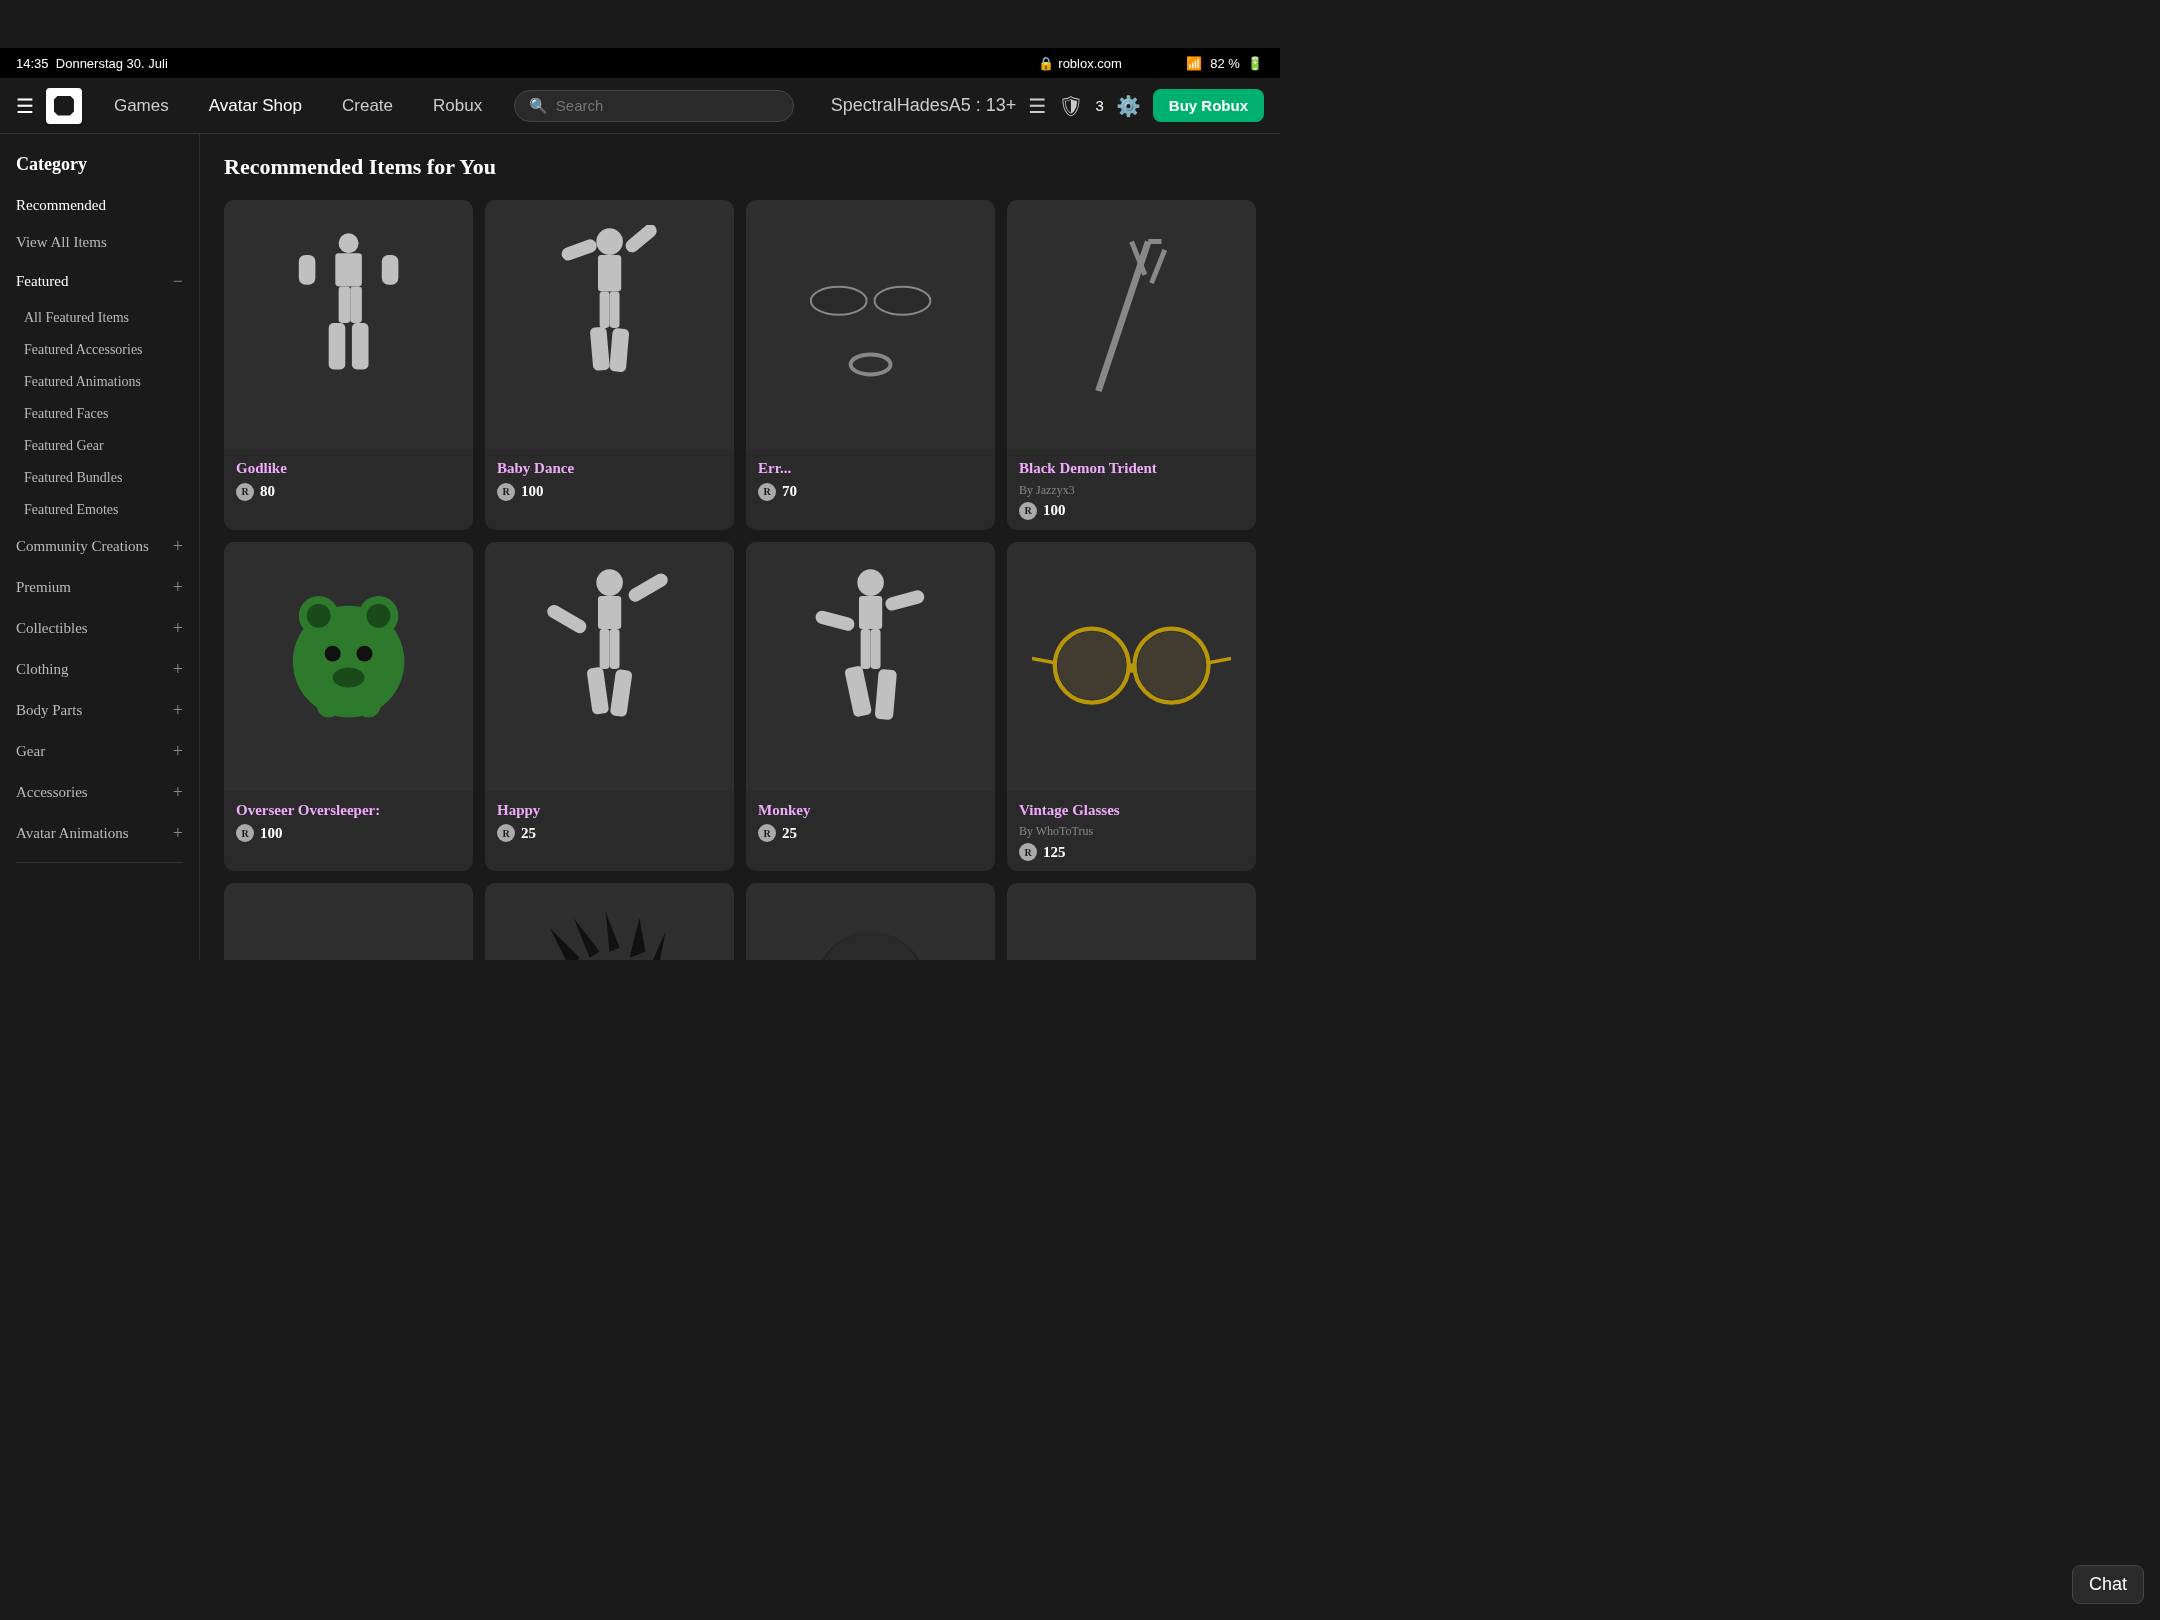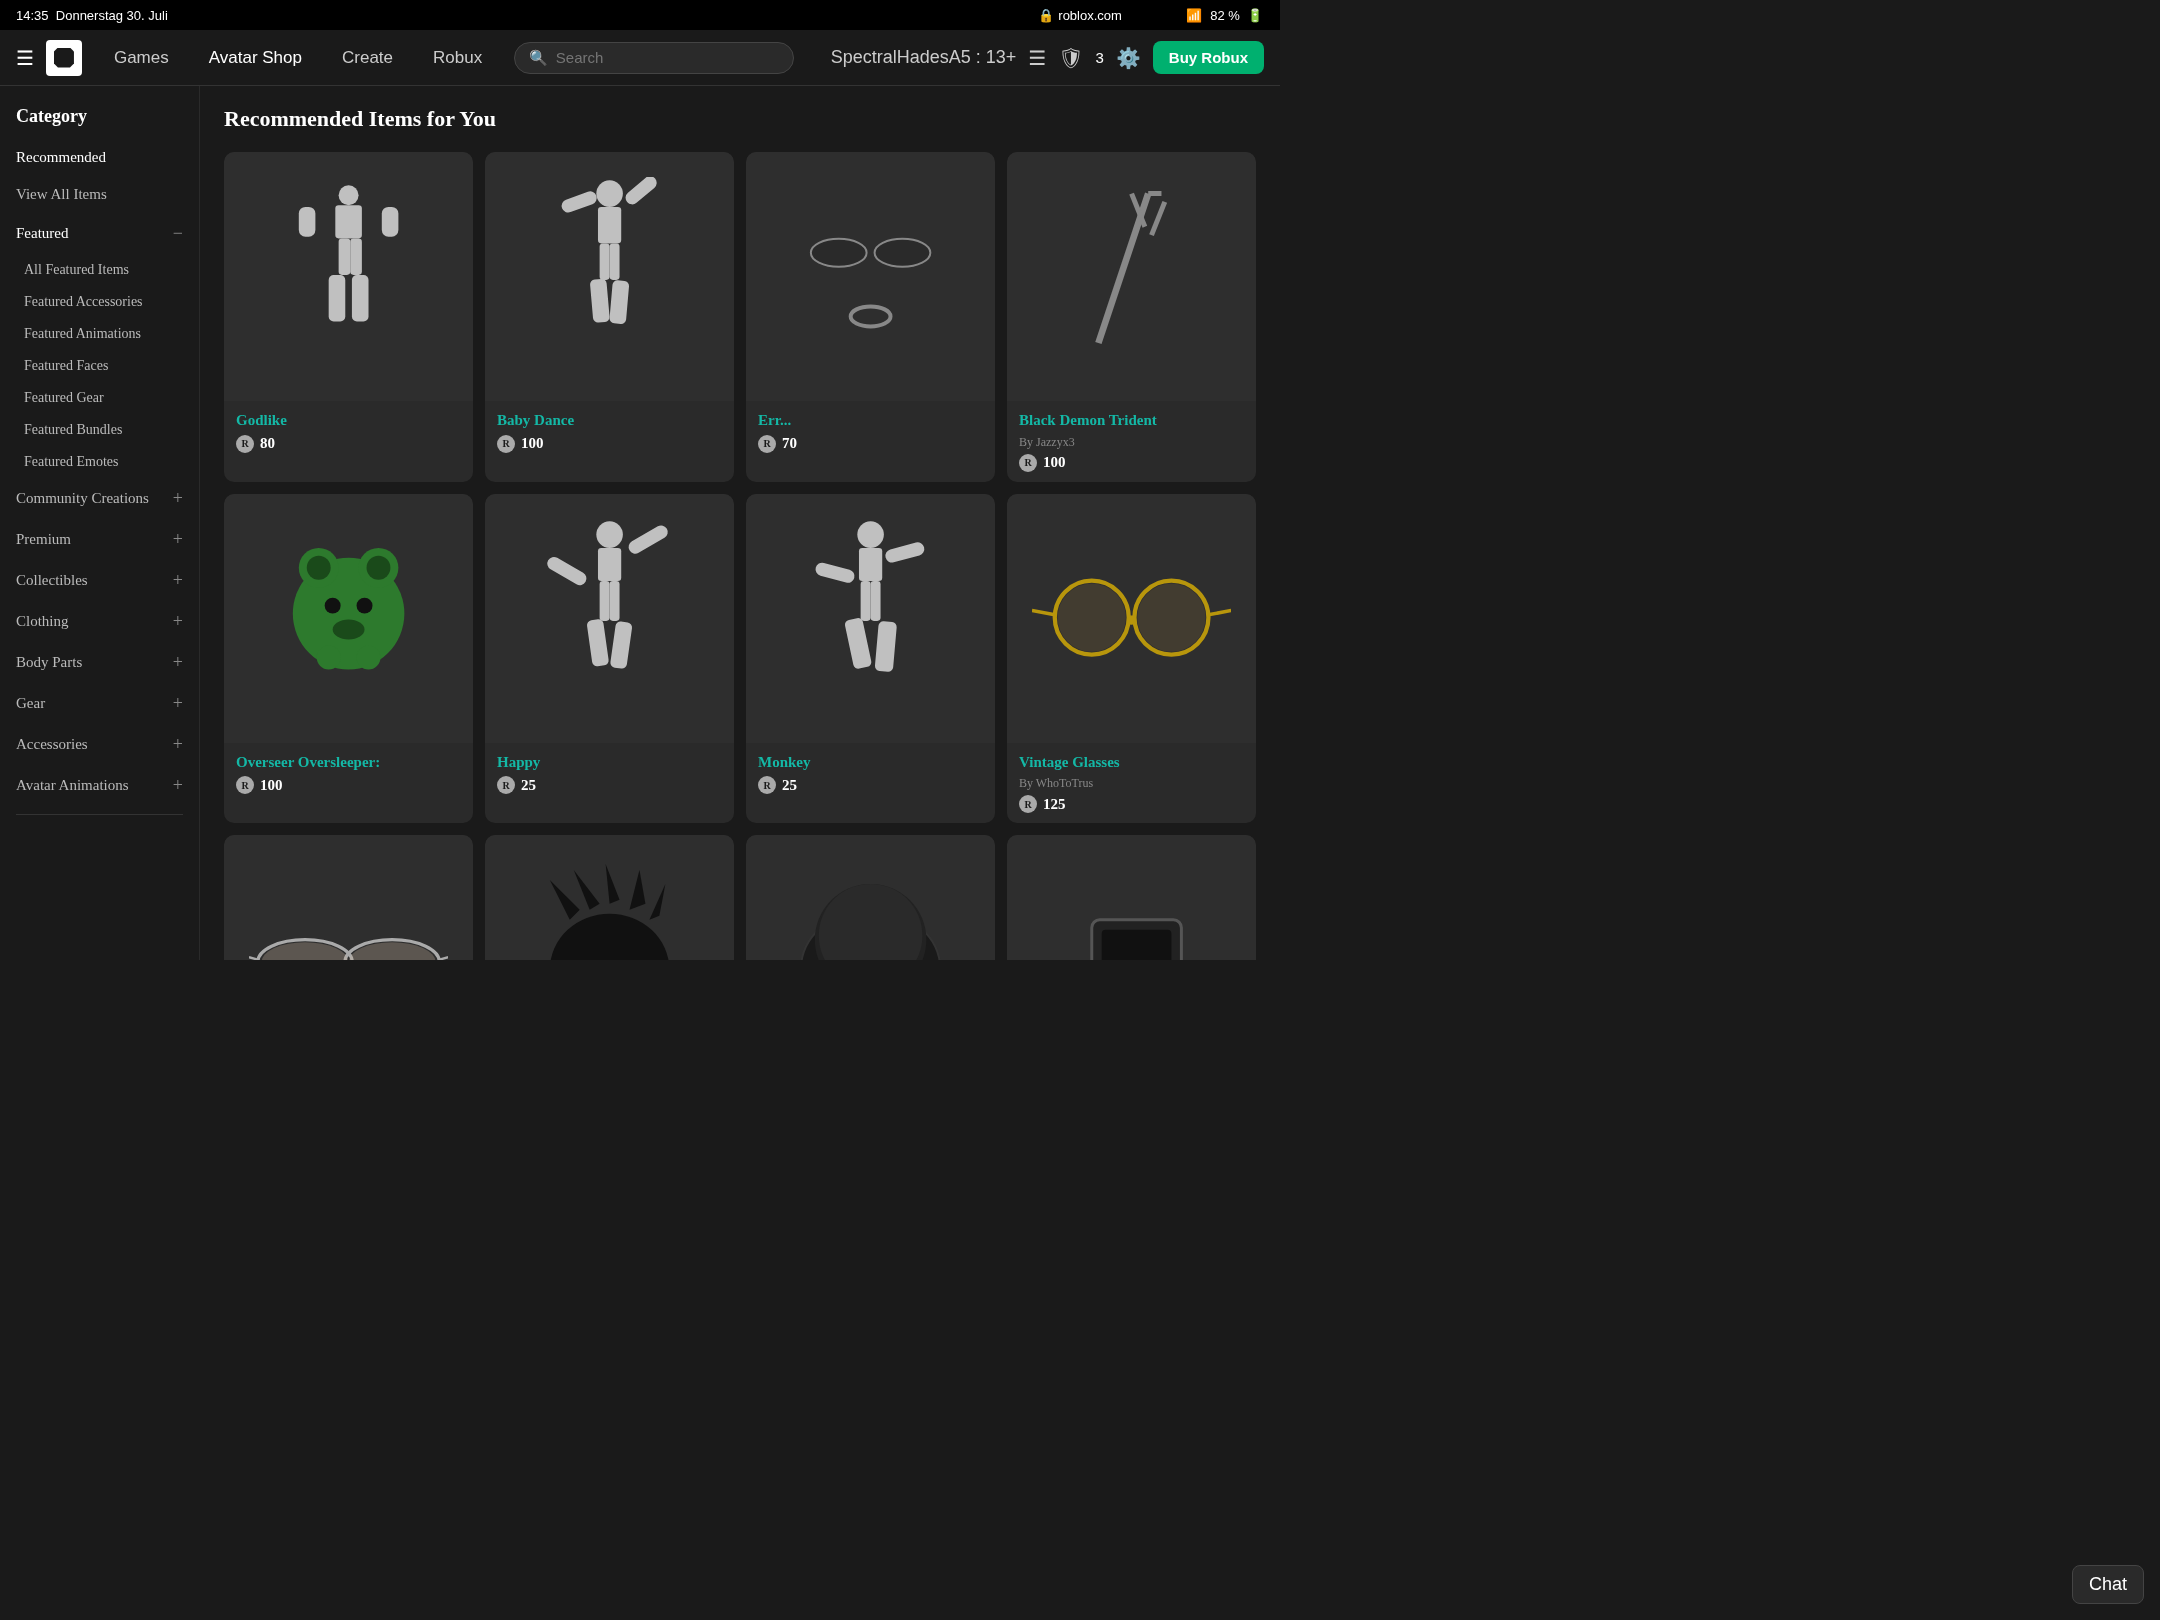--- a/index.html
+++ b/index.html
@@ -16,20 +16,21 @@
     
     .status-bar {
       background: #000;
       color: #fff;
       display: flex;
       justify-content: space-between;
       align-items: center;
       padding: 4px 16px;
       font-size: 13px;
       height: 30px;
+      margin-top: 48px;
     }
     .status-bar-left { font-weight: 500; }
     .status-bar-center { position: absolute; left: 50%; transform: translateX(-50%); display: flex; align-items: center; gap: 4px; font-size: 13px; }
     .status-bar-right { display: flex; align-items: center; gap: 8px; font-size: 13px; }
 
     
     .navbar {
       background: #1a1a1a;
       display: flex;
       align-items: center;
@@ -230,21 +231,21 @@
       border-radius: 10px 10px 0 0;
       overflow: hidden;
       position: relative;
     }
     .item-info {
       padding: 10px 12px;
     }
     .item-name {
       font-size: 15px;
       font-weight: 600;
-      color: #14b8a6;
+      color: #f0abfc;
       margin-bottom: 4px;
       line-height: 1.3;
     }
     .item-creator {
       font-size: 12px;
       color: #888;
       margin-bottom: 4px;
     }
     .item-price {
       display: flex;

